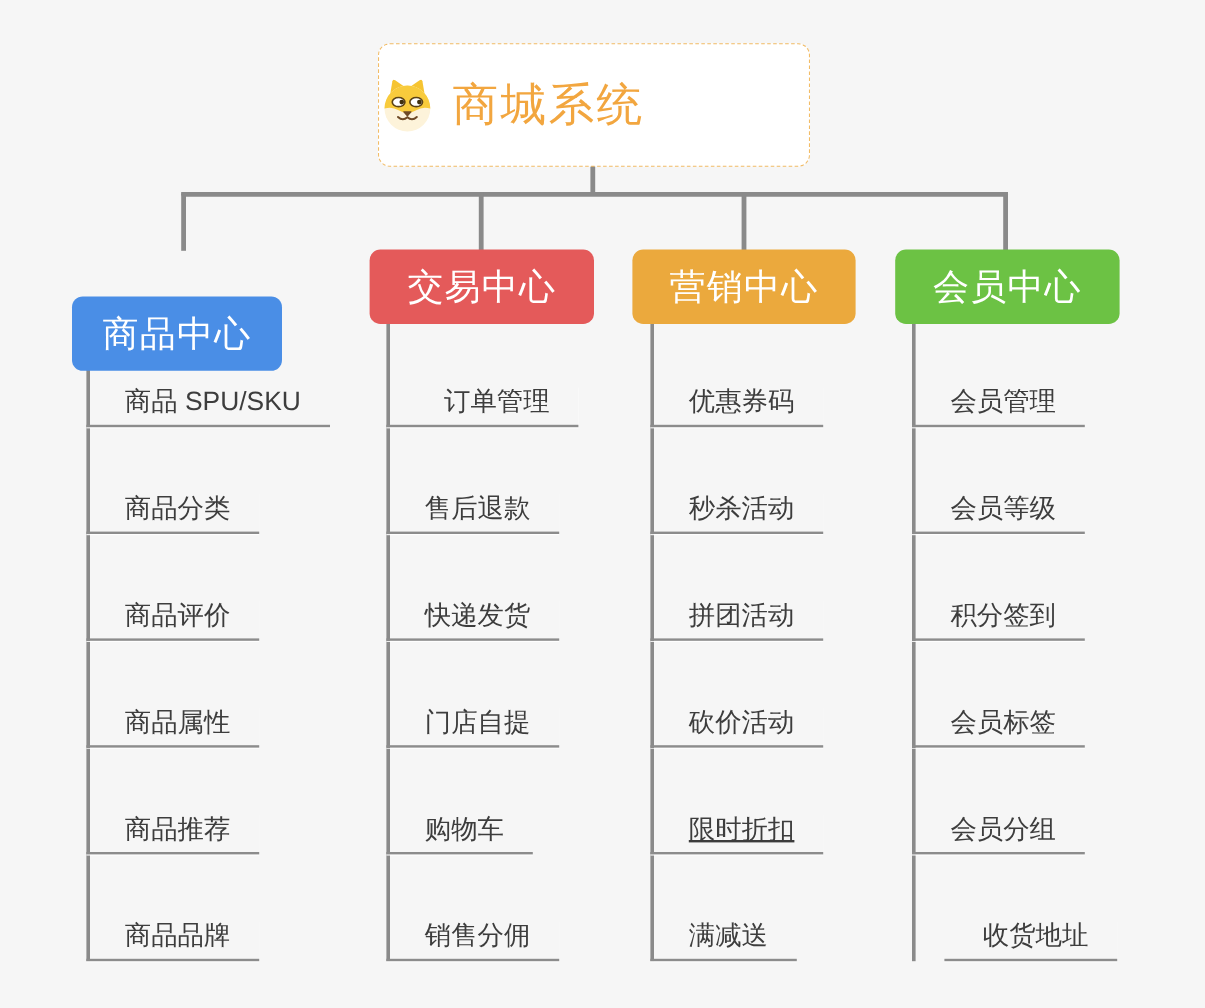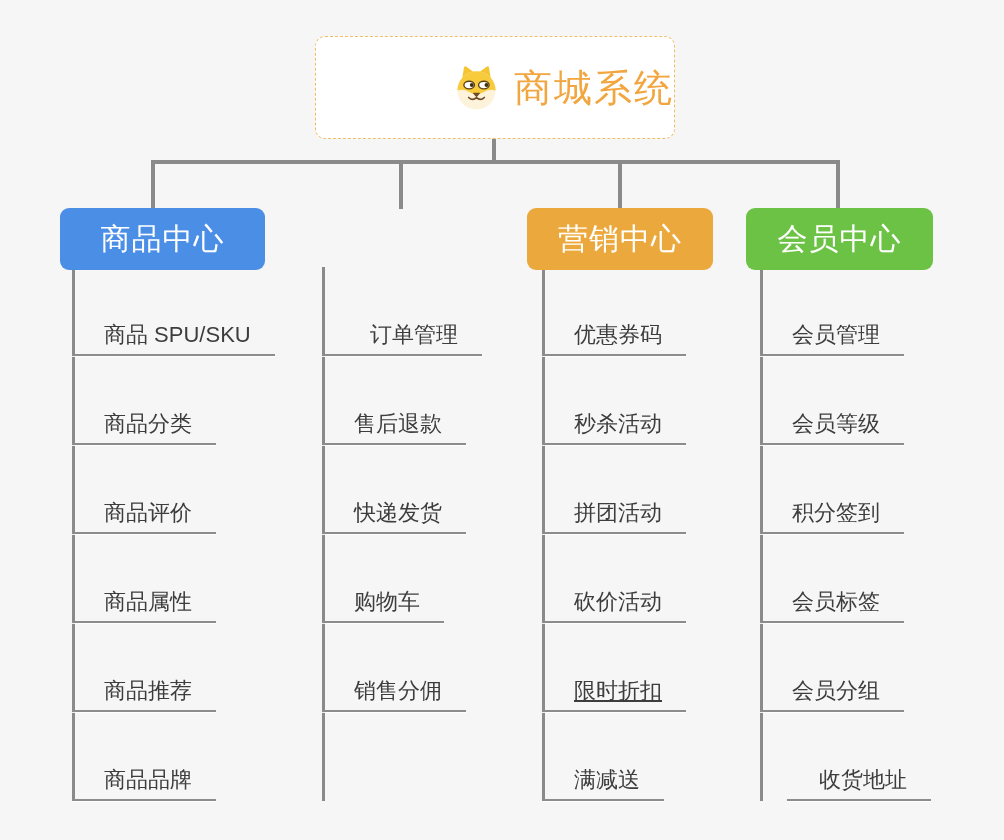--- a/index.html
+++ b/index.html
@@ -23,21 +23,21 @@
   .drop.d1{left:399px;}
   .drop.d2{left:618px;}
   .drop.d3{left:836px;}
   
   .root-node{
     position:absolute;left:315px;top:36px;width:360px;height:103px;
     background:#ffffff;
     border:1px dashed #f2bc66;
     border-radius:10px;
     box-sizing:border-box;
-    display:flex;align-items:center;justify-content:flex-end;gap:14px;
+    display:flex;align-items:center;justify-content:flex-start;gap:14px;
     z-index:3;
   }
   .root-title{
     font-size:38px;
     letter-spacing:2px;
     color:#f2a63f;
     line-height:1;
     white-space:nowrap;
   }
   .dog-icon{width:47px;height:47px;flex:0 0 auto;}
@@ -46,21 +46,21 @@
     position:absolute;top:208px;height:62px;
     border-radius:9px;
     color:#ffffff;
     font-size:30px;
     letter-spacing:1px;
     display:flex;align-items:center;justify-content:center;
     z-index:3;
     white-space:nowrap;
     cursor:default;
   }
-  .branch-header.b0{left:60px;width:205px;}
+  .branch-header.b0{left:60px;width:175px;margin-top:39px;}
   .branch-header.b1{left:308px;width:187px;}
   .branch-header.b2{left:527px;width:186px;}
   .branch-header.b3{left:746px;width:187px;}
   
   .branch-line{position:absolute;top:267px;height:534px;width:3px;z-index:1;}
   .branch-line.b0{left:72px;}
   .branch-line.b1{left:322px;}
   .branch-line.b2{left:542px;}
   .branch-line.b3{left:760px;}
   
@@ -104,20 +104,21 @@
       <ellipse cx="31.5" cy="21.5" rx="5.4" ry="3.9" fill="#ffffff" stroke="#5b4317" stroke-width="1.4"></ellipse>
       <circle cx="19.2" cy="21.5" r="2" fill="#40300e"></circle>
       <circle cx="34.2" cy="21.5" r="2" fill="#40300e"></circle>
       <path d="M21,29.3 h6 q1,0 0.4,0.9 l-2.6,3 q-0.8,0.9 -1.6,0 l-2.6,-3 q-0.6,-0.9 0.4,-0.9 Z" fill="#6e4a26"></path>
       <path d="M16,34.2 Q20,38 24,34.4 Q28,38 32,34.2" fill="none" stroke="#6e4a26" stroke-width="1.7" stroke-linecap="round"></path>
     </svg>
     <span class="root-title">商城系统</span>
   </div>
 
   <div class="branch-header b0" style="background: rgb(74, 142, 230);">商品中心</div>
+  <div class="branch-header b1" style="background: rgb(228, 90, 90);">交易中心</div>
   <div class="branch-header b2" style="background: rgb(235, 169, 61); text-align: center;">营销中心</div>
   <div class="branch-header b3" style="background: rgb(108, 194, 68);">会员中心</div>
 
   <div class="branch-line b0" style="background: rgb(138, 138, 138);"></div>
   <div class="branch-line b1" style="background: rgb(138, 138, 138);"></div>
   <div class="branch-line b2" style="background: rgb(138, 138, 138);"></div>
   <div class="branch-line b3" style="background: rgb(138, 138, 138);"></div>
 
   <div class="leaf-col b0">
     <div class="leaf-row">
@@ -144,20 +145,23 @@
     <div class="leaf-row">
         <span class="leaf" style="border-bottom-color: rgb(140, 140, 140); padding-left: 48px;">订单管理</span>
       </div>
     <div class="leaf-row">
         <span class="leaf" style="border-bottom-color: rgb(140, 140, 140);">售后退款</span>
       </div>
     <div class="leaf-row">
         <span class="leaf" style="border-bottom-color: rgb(140, 140, 140);">快递发货</span>
       </div>
     <div class="leaf-row">
+        <span class="leaf" style="border-bottom-color: rgb(140, 140, 140);">门店自提</span>
+      </div>
+    <div class="leaf-row">
         <span class="leaf" style="border-bottom-color: rgb(140, 140, 140);">购物车</span>
       </div>
     <div class="leaf-row">
         <span class="leaf" style="border-bottom-color: rgb(140, 140, 140);">销售分佣</span>
       </div>
   </div>
 
   <div class="leaf-col b2">
     <div class="leaf-row">
         <span class="leaf" style="border-bottom-color: rgb(140, 140, 140);">优惠券码</span>

